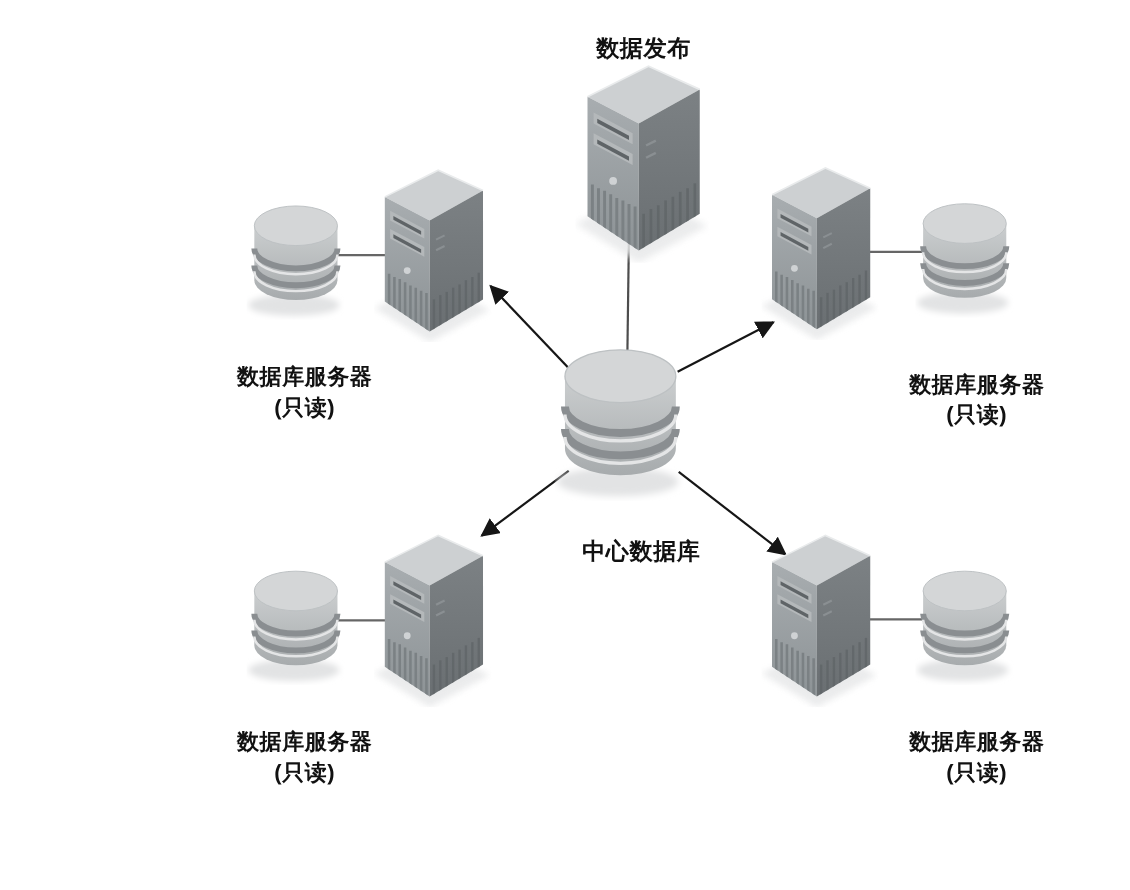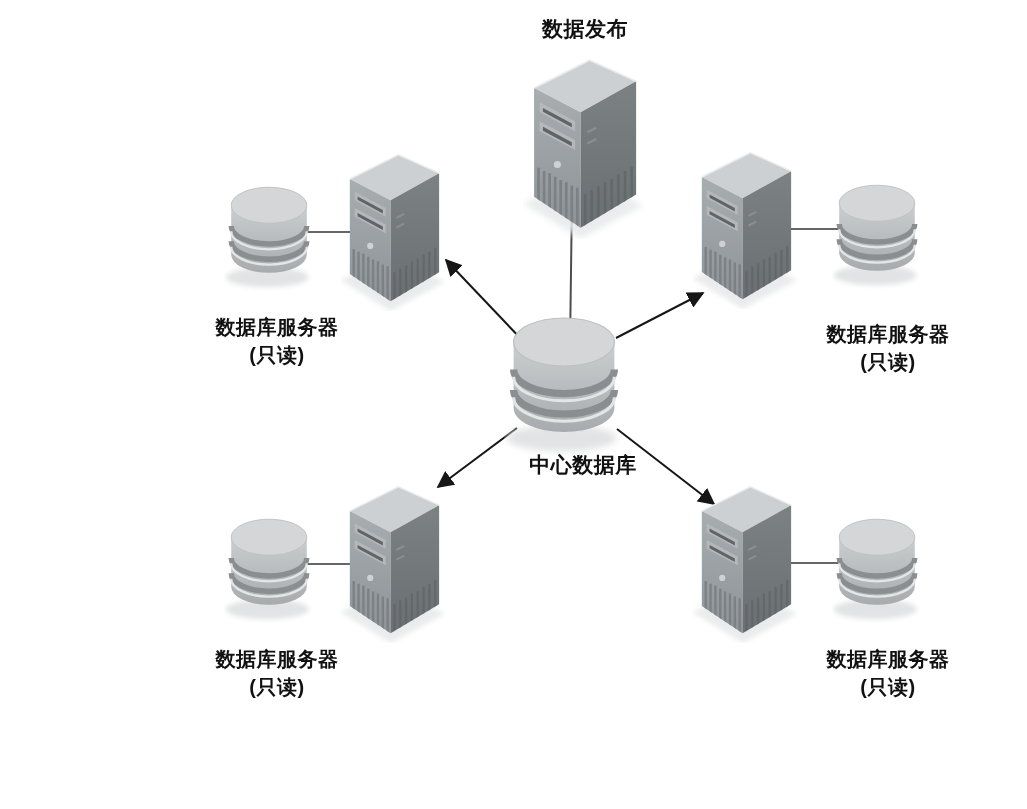--- a/index.html
+++ b/index.html
@@ -6,20 +6,21 @@
   .stage{
     position:relative;width:1027px;height:809px;background:#ffffff;
     overflow:hidden;font-family:"Liberation Sans","DejaVu Sans",sans-serif;
   }
   .edges{position:absolute;left:0;top:0;width:1027px;height:809px;}
   .node{position:absolute;}
   .node svg{display:block;width:100%;height:100%;}
   .lbl{
     position:absolute;text-align:center;color:#111;font-weight:bold;
     letter-spacing:.5px;
+    margin-top:16px;
   }
   .lbl span{display:block;}
   .lbl-big{font-size:21px;line-height:29px;}
   .lbl-corner{font-size:20px;line-height:28px;text-align:center;}
   .defs-svg{position:absolute;width:0;height:0;overflow:hidden;}
 </style>
 </head>
 <body>
 
 <div class="stage">
@@ -121,21 +122,21 @@
     <svg viewBox="0 0 110 170">
         <use href="#sym-server"></use>
       </svg>
   </div>
 
   <div class="node" style="left:504px;top:306px;width:120px;height:150px;">
     <svg viewBox="0 0 100 125">
         <use href="#sym-db"></use>
       </svg>
   </div>
-  <div class="lbl lbl-big" style="left:493px;top:450px;width:180px;">
+  <div class="lbl lbl-big" style="left:493px;top:471px;width:180px;">
     <span>中心数据库</span>
   </div>
 
   <div class="node" style="left:224px;top:178px;width:90px;height:113px;">
     <svg viewBox="0 0 100 125">
         <use href="#sym-db"></use>
       </svg>
   </div>
   <div class="node" style="left:340px;top:146px;width:107px;height:165px;">
     <svg viewBox="0 0 110 170">

